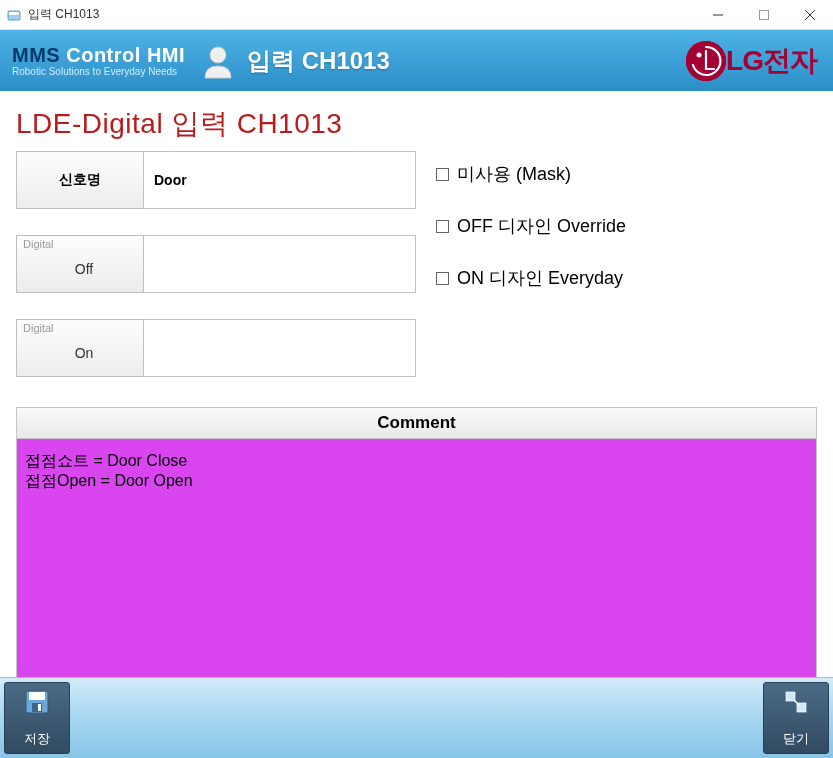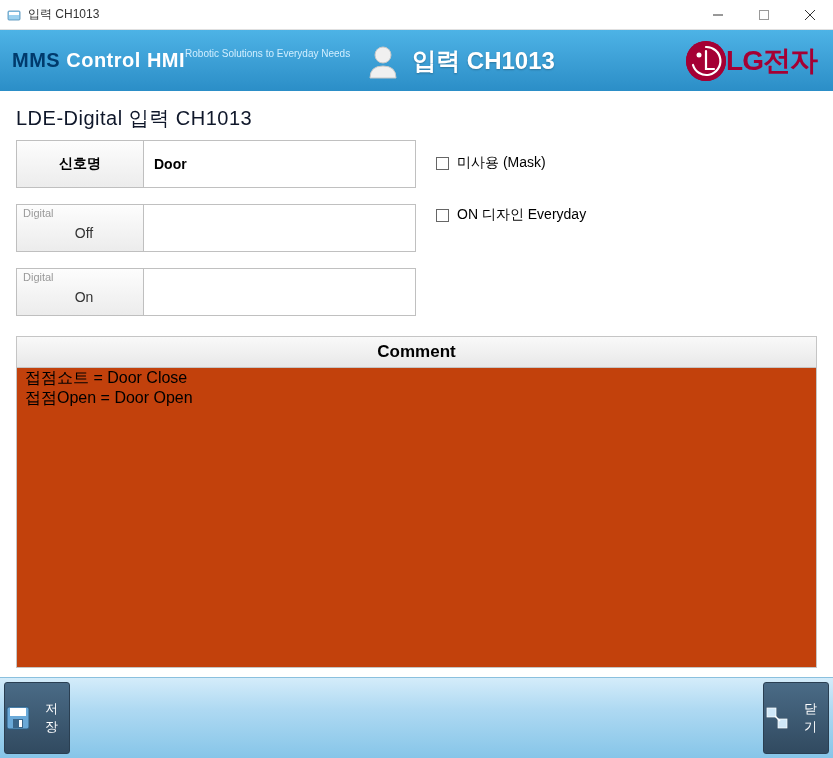--- a/index.html
+++ b/index.html
@@ -58,21 +58,21 @@
     .header {
       height: 61px;
       background: linear-gradient(to bottom, #4db3e6 0%, #3da0d6 50%, #2b8ec7 100%);
       display: flex;
       align-items: center;
       padding: 0 12px;
       position: relative;
     }
     .header-brand {
       display: flex;
-      flex-direction: row;
+      flex-direction: column;
       color: #fff;
     }
     .header-brand-title {
       font-size: 20px;
       font-weight: bold;
       letter-spacing: 0.5px;
     }
     .header-brand-title .mms {
       color: #003a6c;
     }
@@ -118,41 +118,41 @@
       color: #a50034;
       letter-spacing: -1px;
     }
     
     .main {
       padding: 14px 16px 6px 16px;
       background: #fff;
       height: 586px;
     }
     .section-title {
-      color: #0f172a;
-      font-size: 20px;
+      color: #b91c1c;
+      font-size: 28px;
       font-weight: normal;
       padding-bottom: 8px;
       letter-spacing: 0.5px;
     }
     .form-area {
       display: flex;
       gap: 20px;
     }
     .form-left {
       width: 400px;
     }
     .form-right {
       flex: 1;
       padding-top: 2px;
     }
     .form-row {
       display: flex;
-      height: 48px;
-      margin-bottom: 16px;
+      height: 58px;
+      margin-bottom: 26px;
     }
     .form-label-box {
       width: 128px;
       border: 1px solid #bfbfbf;
       background: linear-gradient(to bottom, #fdfdfd, #ececec);
       display: flex;
       flex-direction: column;
       align-items: center;
       justify-content: center;
       font-size: 14px;
@@ -190,21 +190,21 @@
       font-size: 14px;
       font-weight: bold;
       outline: none;
     }
     .checkbox-row {
       display: flex;
       align-items: center;
       gap: 8px;
       height: 42px;
       margin-bottom: 10px;
-      font-size: 14px;
+      font-size: 18px;
     }
     .checkbox {
       width: 13px;
       height: 13px;
       border: 1px solid #666;
       background: #fff;
       display: inline-block;
       cursor: pointer;
     }
     
@@ -216,44 +216,44 @@
       border: 1px solid #c5c5c5;
       text-align: center;
       padding: 5px 0;
       font-size: 17px;
       font-weight: bold;
     }
     .comment-body {
       border: 1px solid #c5c5c5;
       border-top: none;
       height: 300px;
-      padding: 0 8px;
+      padding: 12px 8px;
       font-size: 16px;
       line-height: 1.25;
-      background: #c2410c;
+      background: #d946ef;
       white-space: pre-line;
     }
     
     .footer {
       height: 81px;
       background: linear-gradient(to bottom, #d4ecfa 0%, #aed9f2 40%, #86c5e8 100%);
       border-top: 1px solid #8ac0de;
       display: flex;
       justify-content: space-between;
       align-items: center;
       padding: 0 4px;
     }
     .footer-btn {
       width: 66px;
       height: 72px;
       background: linear-gradient(to bottom, #4a6b86, #314a60);
       border: 1px solid #2a3f52;
       border-radius: 3px;
       display: flex;
-      flex-direction: row;
+      flex-direction: column;
       align-items: center;
       justify-content: center;
       gap: 14px;
       cursor: pointer;
       color: #fff;
       font-size: 13px;
     }
     .footer-btn-icon {
       width: 28px;
       height: 28px;
@@ -356,20 +356,24 @@
 
     </div>
 
     <div class="form-right">
       <div class="checkbox-row">
         <span class="checkbox"></span>
         <span>미사용 (Mask)</span>
       </div>
       <div class="checkbox-row">
         <span class="checkbox"></span>
+        <span>OFF 디자인 Override</span>
+      </div>
+      <div class="checkbox-row">
+        <span class="checkbox"></span>
         <span>ON 디자인 Everyday</span>
       </div>
     </div>
   </div>
 
   <div class="comment-section">
     <div class="comment-header">Comment</div>
     <div class="comment-body">접점쇼트 = Door Close
 접점Open = Door Open</div>
   </div>

